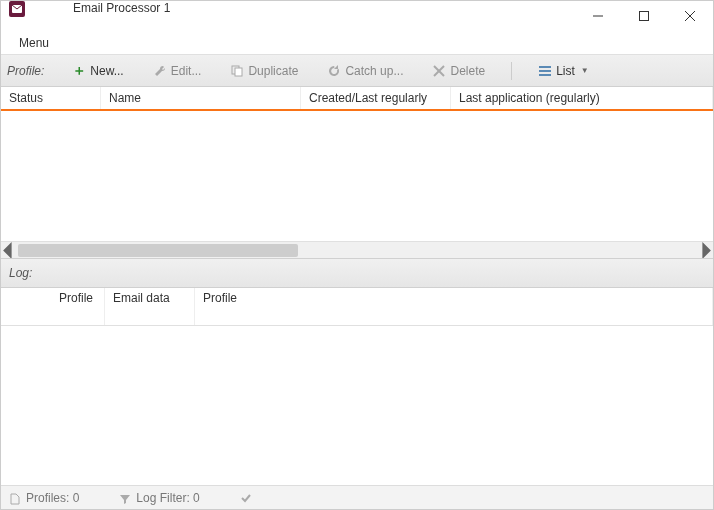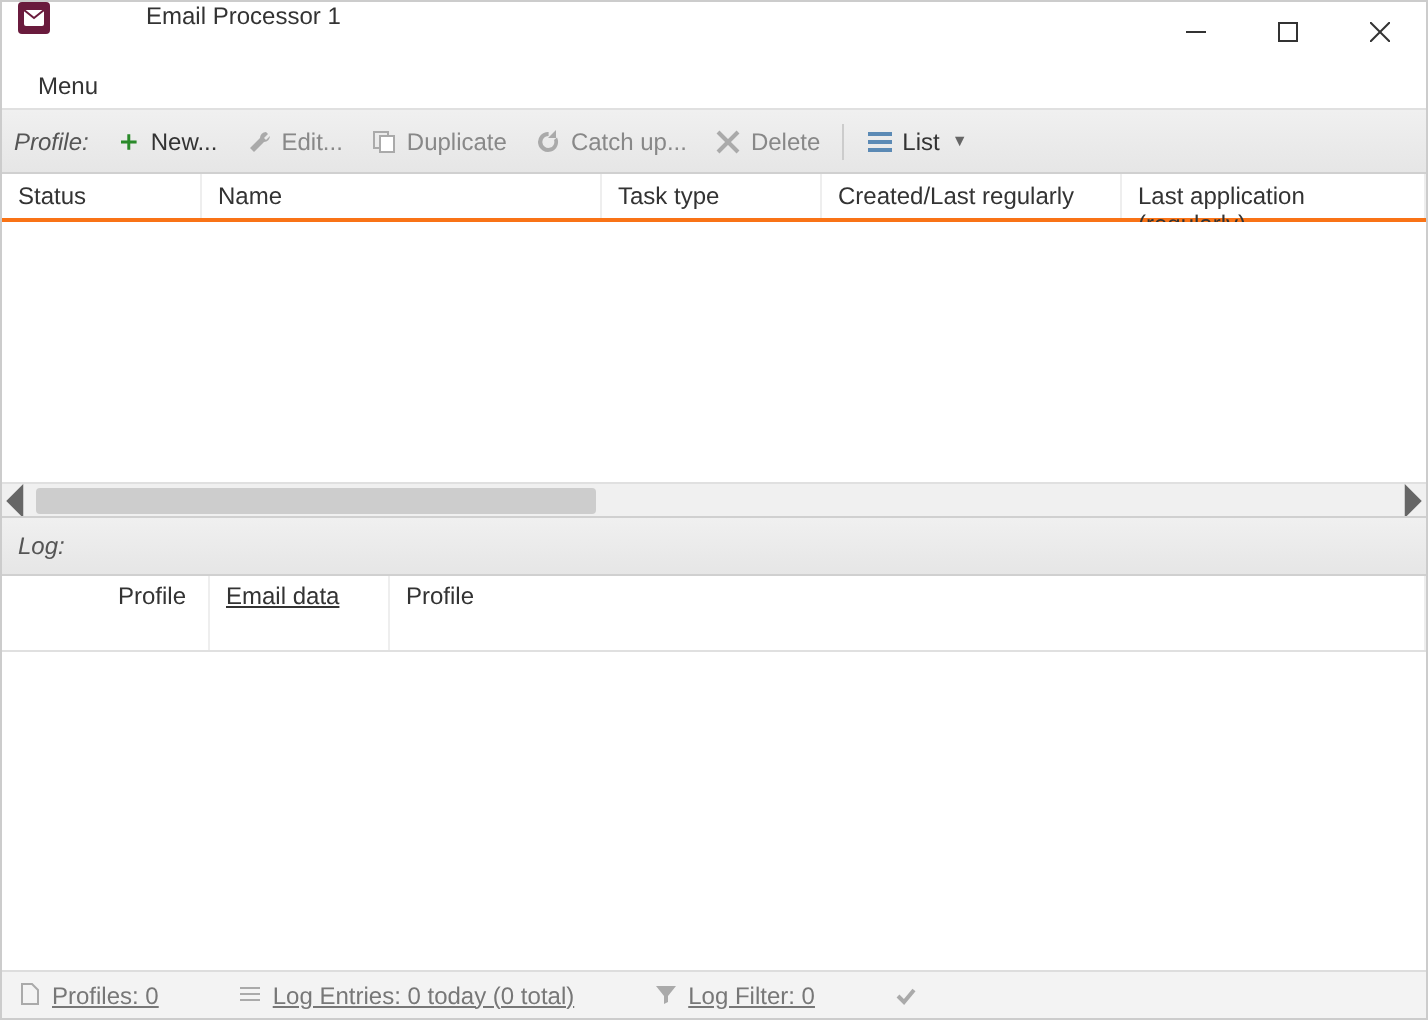--- a/index.html
+++ b/index.html
@@ -46,21 +46,21 @@
   border-bottom: 1px solid #e0e0e0;
 }
 .menu-item { padding: 2px 8px; cursor: pointer; font-size: 12px; color: #333; }
 
 .toolbar {
   height: 32px;
   background: linear-gradient(#f0f0f0,#e6e6e6);
   border-bottom: 1px solid #d0d0d0;
   display: flex; align-items: center;
   padding: 0 6px;
-  gap: 0;
+  gap: 15px;
   text-align: center;
 }
 .toolbar-label {
   font-style: italic; color: #555;
   margin-right: 6px;
 }
 .tbtn {
   display: flex; align-items: center; gap: 4px;
   padding: 3px 6px;
   color: #888; cursor: pointer;
@@ -122,35 +122,35 @@
   border-bottom: 1px solid #e0e0e0;
   background: #fff;
   padding-left: 50px;
 }
 .lh-cell {
   padding: 3px 8px;
   border-right: 1px solid #eee;
   color: #333; font-size: 12px;
 }
 .lh-profile { width: 54px; }
-.lh-email { width: 90px; text-decoration: underline; }
+.lh-email { width: 90px; }
 .lh-details { flex: 1; }
 .log-body { flex: 1; background: #fff; }
 
 .statusbar {
   height: 24px;
   background: #f3f3f3;
   border-top: 1px solid #ddd;
   display: flex; align-items: center;
   padding: 0 8px;
   gap: 40px;
   color: #777;
   font-size: 12px;
 }
-.status-item { display:flex; align-items:flex-start; gap:5px;text-decoration:underline; }
+.status-item { display:flex; align-items:flex-end; gap:5px; }
 .status-item .icon { width:12px; height:12px; color:#aaa; }
 svg { display:block; }
 </style>
 </head>
 <body>
 
 <div class="titlebar">
   <div class="app-icon">
     <svg viewBox="0 0 10 8">
         <rect x="0" y="0" width="10" height="8" fill="#fff" rx="1"></rect>
@@ -234,21 +234,20 @@
         </svg>
     </span>
     <span>List</span>
     <span class="dropdown-caret">▼</span>
   </div>
 </div>
 
 <div class="grid-header">
   <div class="gh-cell gh-status">Status</div>
   <div class="gh-cell gh-name">Name</div>
-  <div class="gh-cell gh-type">Task type</div>
   <div class="gh-cell gh-created">Created/Last regularly</div>
   <div class="gh-cell gh-last">Last application (regularly)</div>
 </div>
 <div class="grid-body"></div>
 
 <div class="hscroll">
   <div class="arrow">
     <svg viewBox="0 0 8 8">
         <path d="M5 0L1 4l4 4z" fill="#666"></path>
       </svg>
@@ -279,30 +278,20 @@
     <span class="icon">
       <svg viewBox="0 0 12 12">
           <path d="M2 1h5l3 3v7H2z" fill="none" stroke="#aaa"></path>
         </svg>
     </span>
     <span>Profiles: 0</span>
   </div>
   <div class="status-item">
     <span class="icon">
       <svg viewBox="0 0 12 12">
-          <line x1="1" y1="3" x2="11" y2="3" stroke="#aaa"></line>
-          <line x1="1" y1="6" x2="11" y2="6" stroke="#aaa"></line>
-          <line x1="1" y1="9" x2="11" y2="9" stroke="#aaa"></line>
-        </svg>
-    </span>
-    <span>Log Entries: 0 today (0 total)</span>
-  </div>
-  <div class="status-item">
-    <span class="icon">
-      <svg viewBox="0 0 12 12">
           <path d="M1 2h10L7 7v3l-2 1V7L1 2z" fill="#aaa"></path>
         </svg>
     </span>
     <span>Log Filter: 0</span>
   </div>
   <div class="status-item">
     <span class="icon">
       <svg viewBox="0 0 12 12">
           <path d="M2 6l3 3 5-6" fill="none" stroke="#aaa" stroke-width="2"></path>
         </svg>

